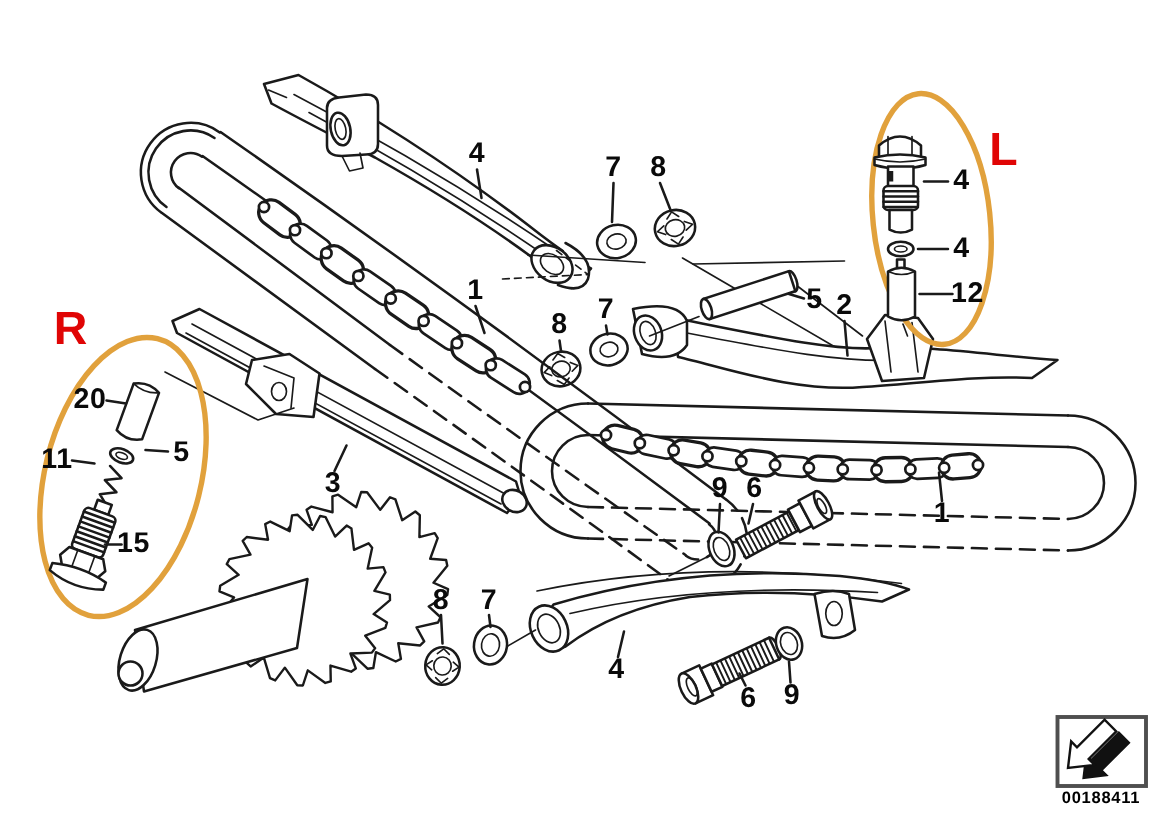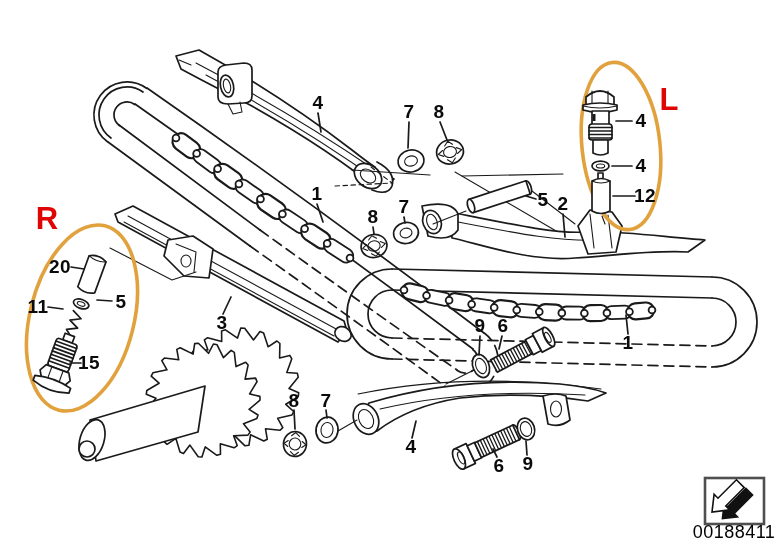--- a/index.html
+++ b/index.html
@@ -8,21 +8,21 @@
   svg{position:absolute;left:0;top:0;}
   .ln{stroke:#1a1a1a;stroke-width:1.7;fill:none;stroke-linecap:round;stroke-linejoin:round;}
   .fw{fill:#ffffff;}
   .thin{stroke-width:1.1;}
   .dash{stroke-dasharray:10 6;}
   .dash2{stroke-dasharray:4.5 3.5;}
   .callout{position:absolute;transform:translate(-50%,-50%);font-size:19px;font-weight:bold;
            color:#0a0a0a;white-space:nowrap;letter-spacing:0.5px;}
   .marker{position:absolute;transform:translate(-50%,-50%);font-size:31px;font-weight:bold;
           color:#e00505;}
-  .stamp{position:absolute;transform:translate(-50%,-50%);font-size:18px;font-weight:normal;
+  .stamp{position:absolute;transform:translate(-50%,-50%);font-size:11px;font-weight:bold;
          color:#000;letter-spacing:0.5px;}
 </style>
 </head>
 <body>
 
 <div id="stage">
 <svg width="780" height="547" viewBox="0 0 780 547">
 
   <g>
     <path class="ln" d="M147,88 Q315,205 484,333"></path>

